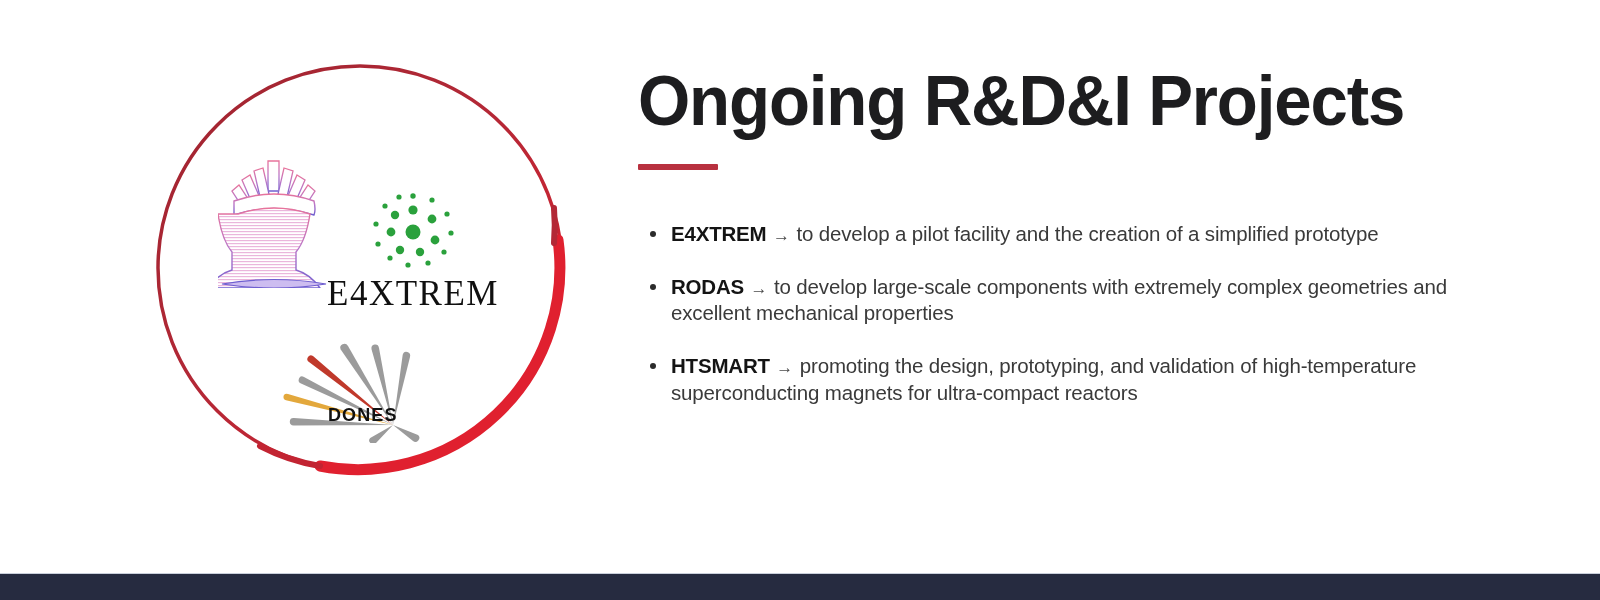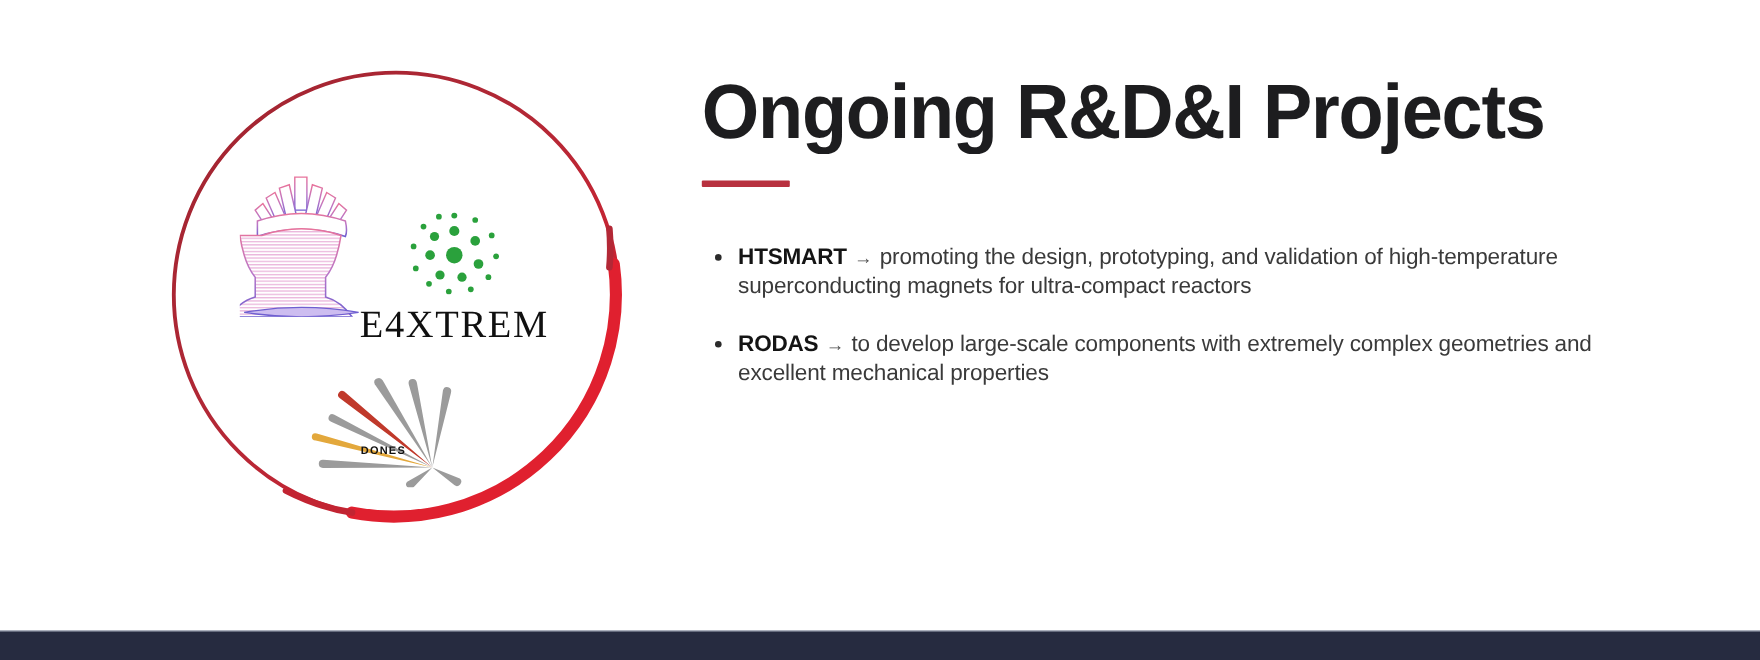--- a/index.html
+++ b/index.html
@@ -76,21 +76,21 @@
     top: 285px;
     width: 145px;
     height: 110px;
   }
   .dones-text {
     position: absolute;
     left: 48px;
     top: 72px;
     font-family: "Liberation Sans", sans-serif;
     font-weight: bold;
-    font-size: 10px;
+    font-size: 18px;
     letter-spacing: 1.1px;
     color: #111111;
   }
 
   
   #content {
     position: absolute;
     left: 638px;
     top: 66px;
     width: 850px;
@@ -279,27 +279,33 @@
     </div>
   </div>
 
   <div id="content">
     <h1 id="page-title">Ongoing R&amp;D&amp;I Projects</h1>
     <div id="title-rule"></div>
 
     <ul id="project-list">
       <li>
         <span class="bullet-dot"></span>
-        <span class="proj-name">HTSMART</span>
+        <span class="proj-name">E4XTREM</span>
         <span class="proj-arrow">→</span>
-        <span class="proj-desc">promoting the design, prototyping, and validation of high-temperature superconducting magnets for ultra-compact reactors</span>
+        <span class="proj-desc">to develop a pilot facility and the creation of a simplified prototype</span>
       </li>
       <li>
         <span class="bullet-dot"></span>
         <span class="proj-name">RODAS</span>
         <span class="proj-arrow">→</span>
         <span class="proj-desc">to develop large-scale components with extremely complex geometries and excellent mechanical properties</span>
       </li>
+      <li>
+        <span class="bullet-dot"></span>
+        <span class="proj-name">HTSMART</span>
+        <span class="proj-arrow">→</span>
+        <span class="proj-desc">promoting the design, prototyping, and validation of high-temperature superconducting magnets for ultra-compact reactors</span>
+      </li>
     </ul>
   </div>
 
   <div id="bottom-bar"></div>
 </div>
 
 </body></html>

